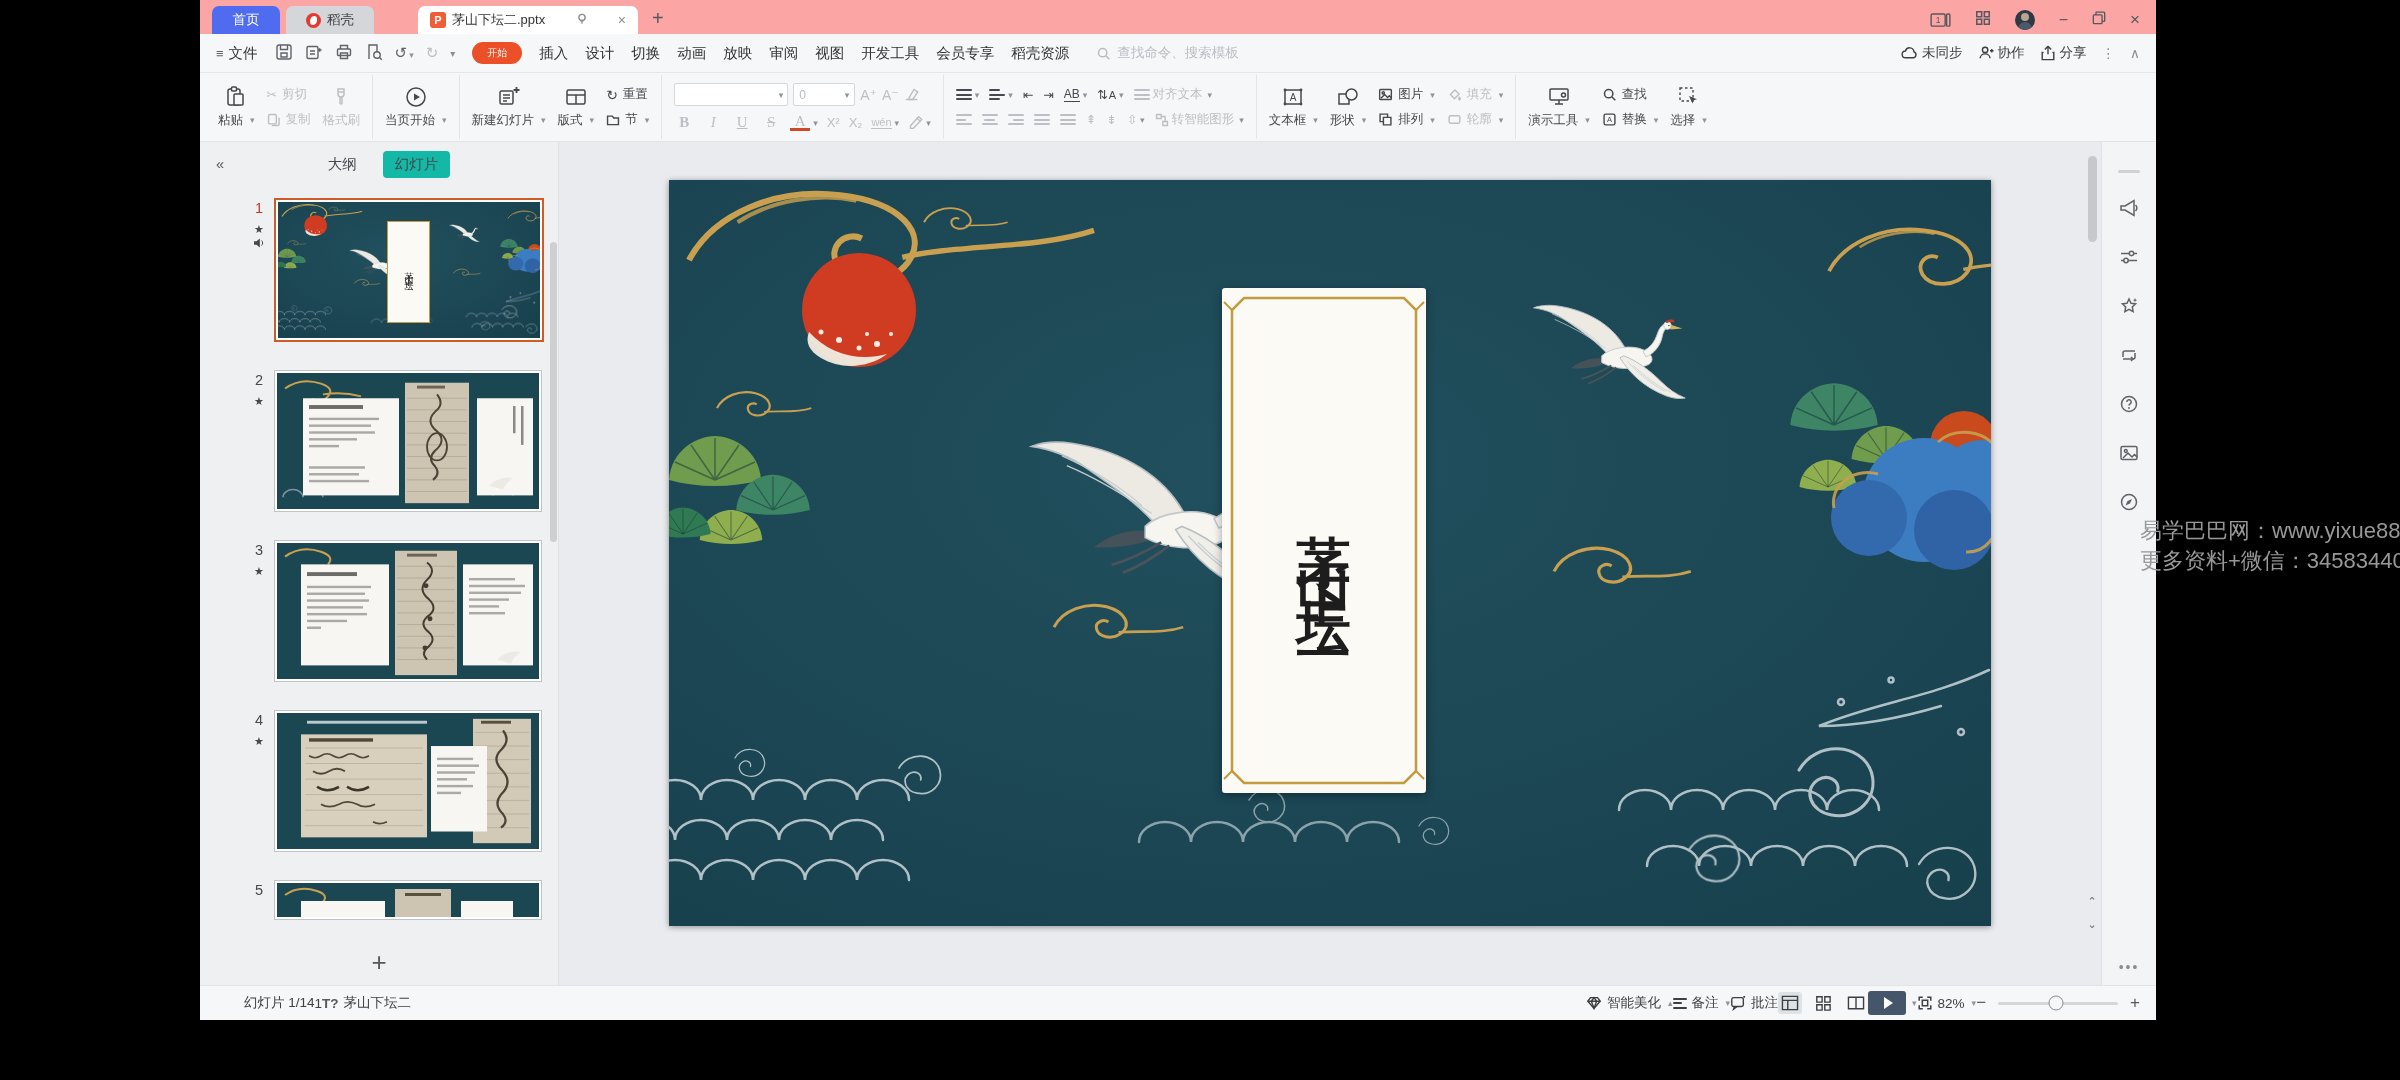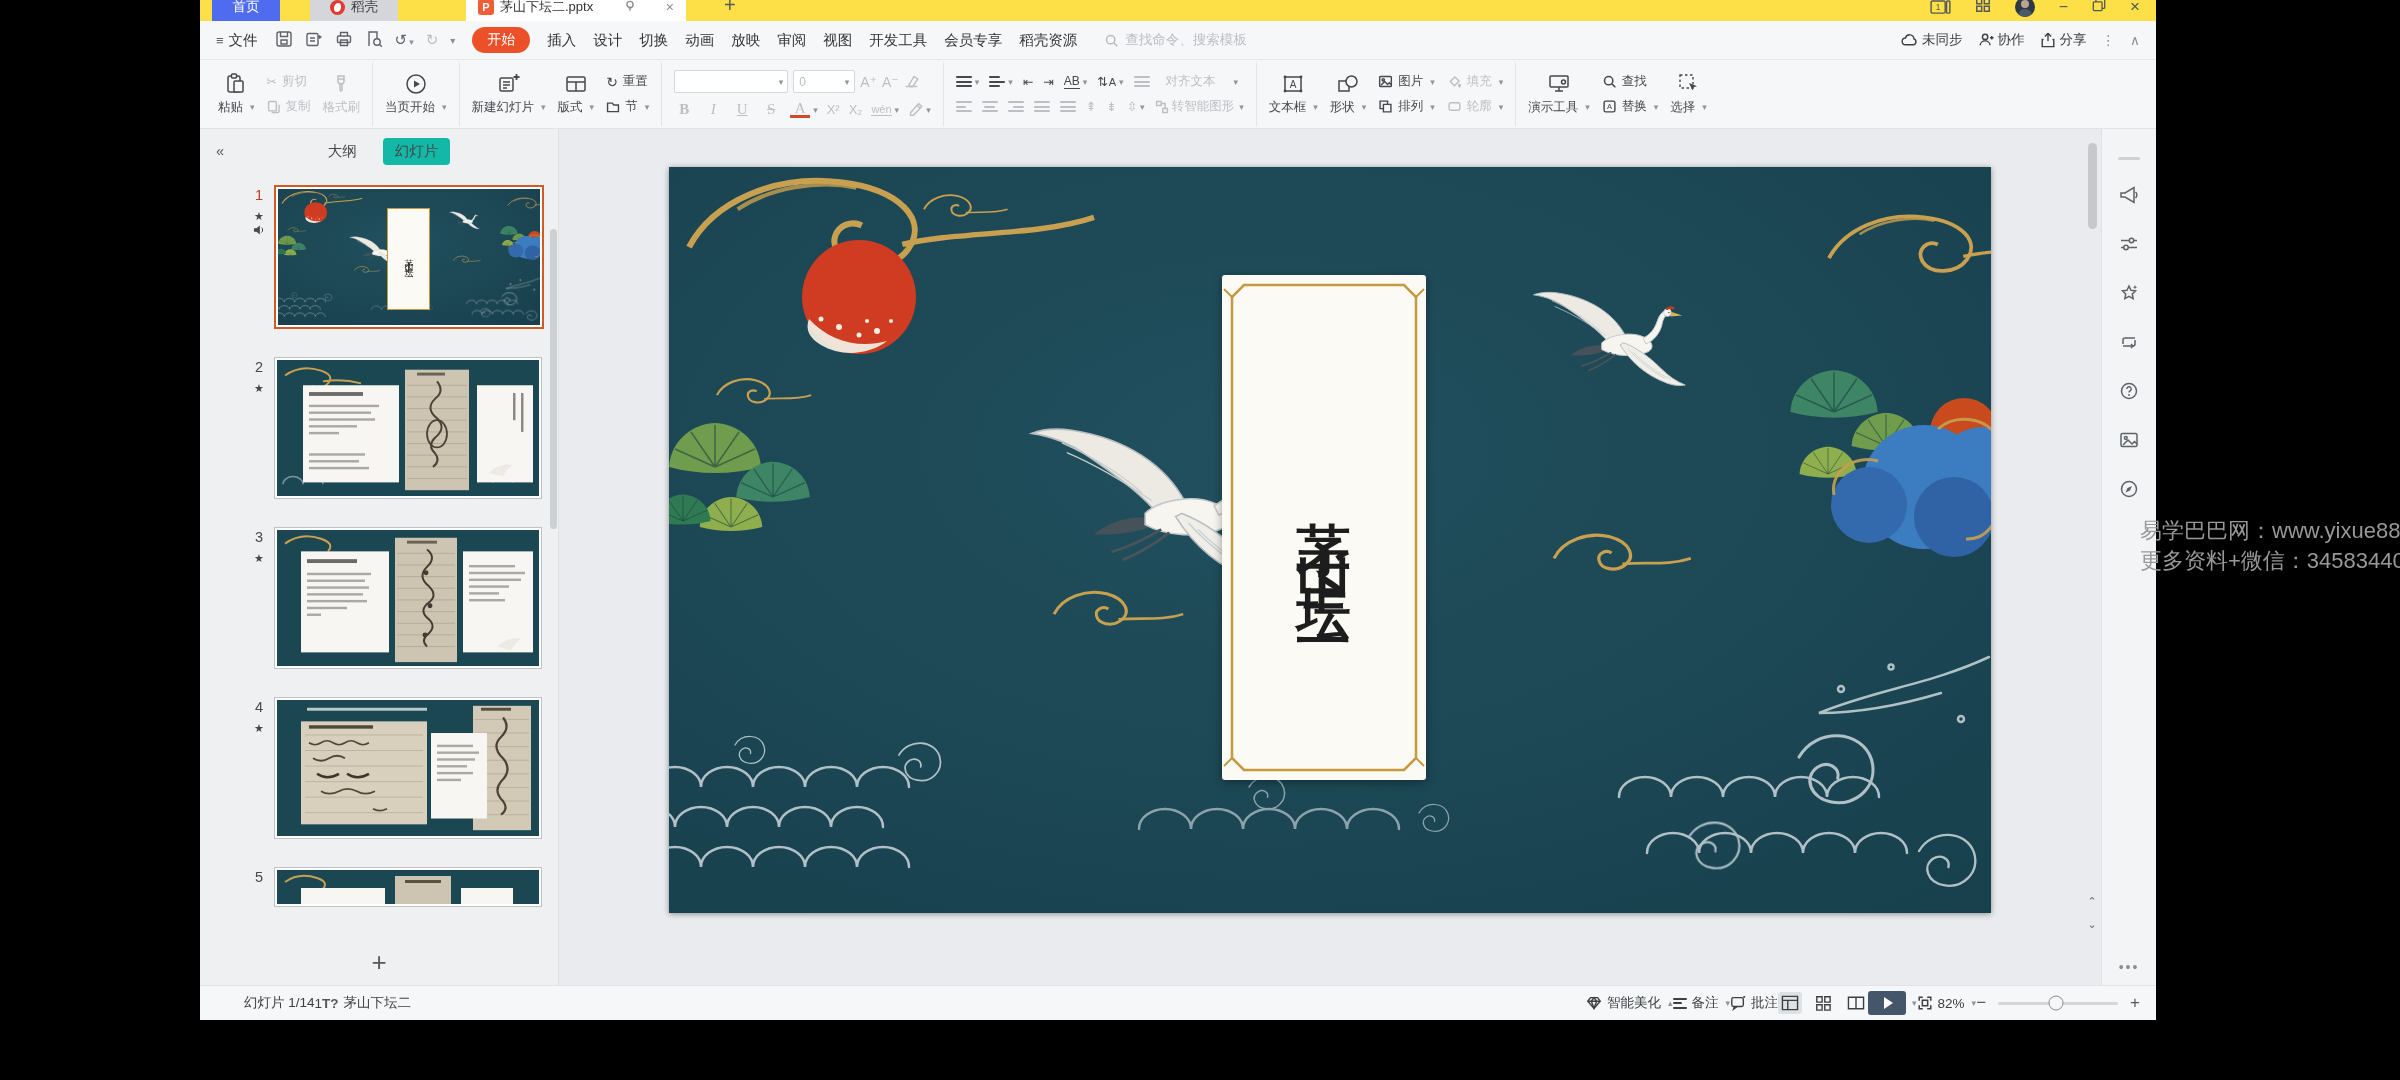--- a/index.html
+++ b/index.html
@@ -6,21 +6,21 @@
   body{width:2400px;height:1080px;background:#000;position:relative;overflow:hidden;
        font-family:"Liberation Sans","DejaVu Sans",sans-serif;color:#3c4043;}
   svg.ic{width:18px;height:18px;flex:0 0 auto;}
   svg.ic *{vector-effect:non-scaling-stroke;}
   .dd{font-size:9px;color:#90949a;margin-left:2px;}
   .dis{color:#bcbfc3 !important;}
   
   #app{position:absolute;left:200px;top:0;width:1956px;height:1020px;background:#f4f5f7;
        display:flex;flex-direction:column;}
   
-  .tabbar{height:21px;background:#fde047;display:flex;align-items:flex-end;padding-left:12px;flex:0 0 auto;gap:24px;}
+  .tabbar{height:34px;background:#fca5a5;display:flex;align-items:flex-end;padding-left:12px;flex:0 0 auto;}
   .tab{height:28px;display:flex;align-items:center;justify-content:center;gap:6px;
        border-radius:7px 7px 0 0;font-size:13.5px;padding:0 12px;}
   .tab.home{background:#4f6bf0;color:#fff;width:44px;}
   .tab.docer{background:#d4d6d9;color:#3c4043;margin-left:6px;width:64px;}
   .tab.doc{background:#fff;color:#333;margin-left:44px;width:196px;justify-content:flex-start;}
   .doclogo{width:16px;height:16px;border-radius:3px;background:#f05e37;color:#fff;font-size:11px;
            font-weight:bold;display:flex;align-items:center;justify-content:center;}
   .docerlogo{width:15px;height:15px;border-radius:50%;background:#e23a30;position:relative;}
   .docerlogo:after{content:"";position:absolute;left:4px;top:3px;width:7px;height:9px;background:#fff;
            border-radius:60% 40% 55% 45%;}
@@ -28,21 +28,21 @@
   .plus-tab{font-size:20px;color:#55585c;margin:0 0 4px 14px;}
   .winctl{margin-left:auto;display:flex;align-items:center;gap:24px;padding:0 16px 4px 0;color:#55585c;}
   .avatar{width:20px;height:20px;border-radius:50%;background:#2e3943;position:relative;overflow:hidden;}
   .avatar:before{content:"";position:absolute;left:6px;top:3px;width:8px;height:8px;border-radius:50%;background:#b9a58f;}
   .avatar:after{content:"";position:absolute;left:3px;top:12px;width:14px;height:9px;border-radius:7px 7px 0 0;background:#4b5a68;}
   
   .menubar{height:38px;background:#f6f7f9;border-bottom:1px solid #e6e7e9;display:flex;align-items:center;
            padding:0 16px;gap:17px;font-size:14.5px;flex:0 0 auto;}
   .menubar .mi{color:#333;}
   .qicons{display:flex;align-items:center;gap:12px;color:#5f6368;}
-  .pill{background:#ec5029;color:#fff;border-radius:14px;padding:4px 15px;font-size:14px;}
+  .pill{background:#ec5029;color:#fff;border-radius:14px;padding:4px 15px;font-size:10px;}
   .search{display:flex;align-items:center;gap:6px;color:#b9bdc2;margin-left:10px;font-size:13.5px;}
   .mright{margin-left:auto;display:flex;align-items:center;gap:15px;color:#3c4043;font-size:13.5px;}
   .mright .pairs{display:flex;align-items:center;gap:4px;}
   
   .ribbon{height:64px;background:#f6f7f9;border-bottom:1px solid #e2e3e5;display:flex;align-items:stretch;
           padding:2px 6px;flex:0 0 auto;}
   .g{display:flex;align-items:center;gap:12px;padding:0 12px;border-right:1px solid #e4e5e7;}
   .bigbtn{display:flex;flex-direction:column;align-items:center;justify-content:center;gap:4px;
           font-size:12.5px;color:#45484c;}
   .bigbtn svg.ic{width:22px;height:22px;}
@@ -512,21 +512,21 @@
               </span>
               <i class="dd">▾</i>
             </span>
           <span>⇤</span>
           <span>⇥</span>
           <span class="srow" style="gap:1px;font-size:12px">
             <span style="border-bottom:1px solid currentColor">AB</span>
               <i class="dd">▾</i>
             </span>
           <span class="srow" style="gap:1px">⇅<span style="font-size:11px">A</span><i class="dd">▾</i></span>
-          <span class="srow dis" style="gap:16px">
+          <span class="srow dis" style="gap:3px">
             <span class="alico">
                 <i></i>
                 <i></i>
                 <i></i>
               </span>
             <span>对齐文本</span>
               <i class="dd">▾</i>
             </span>
         </span>
         <span class="srow dis" style="gap:10px">

